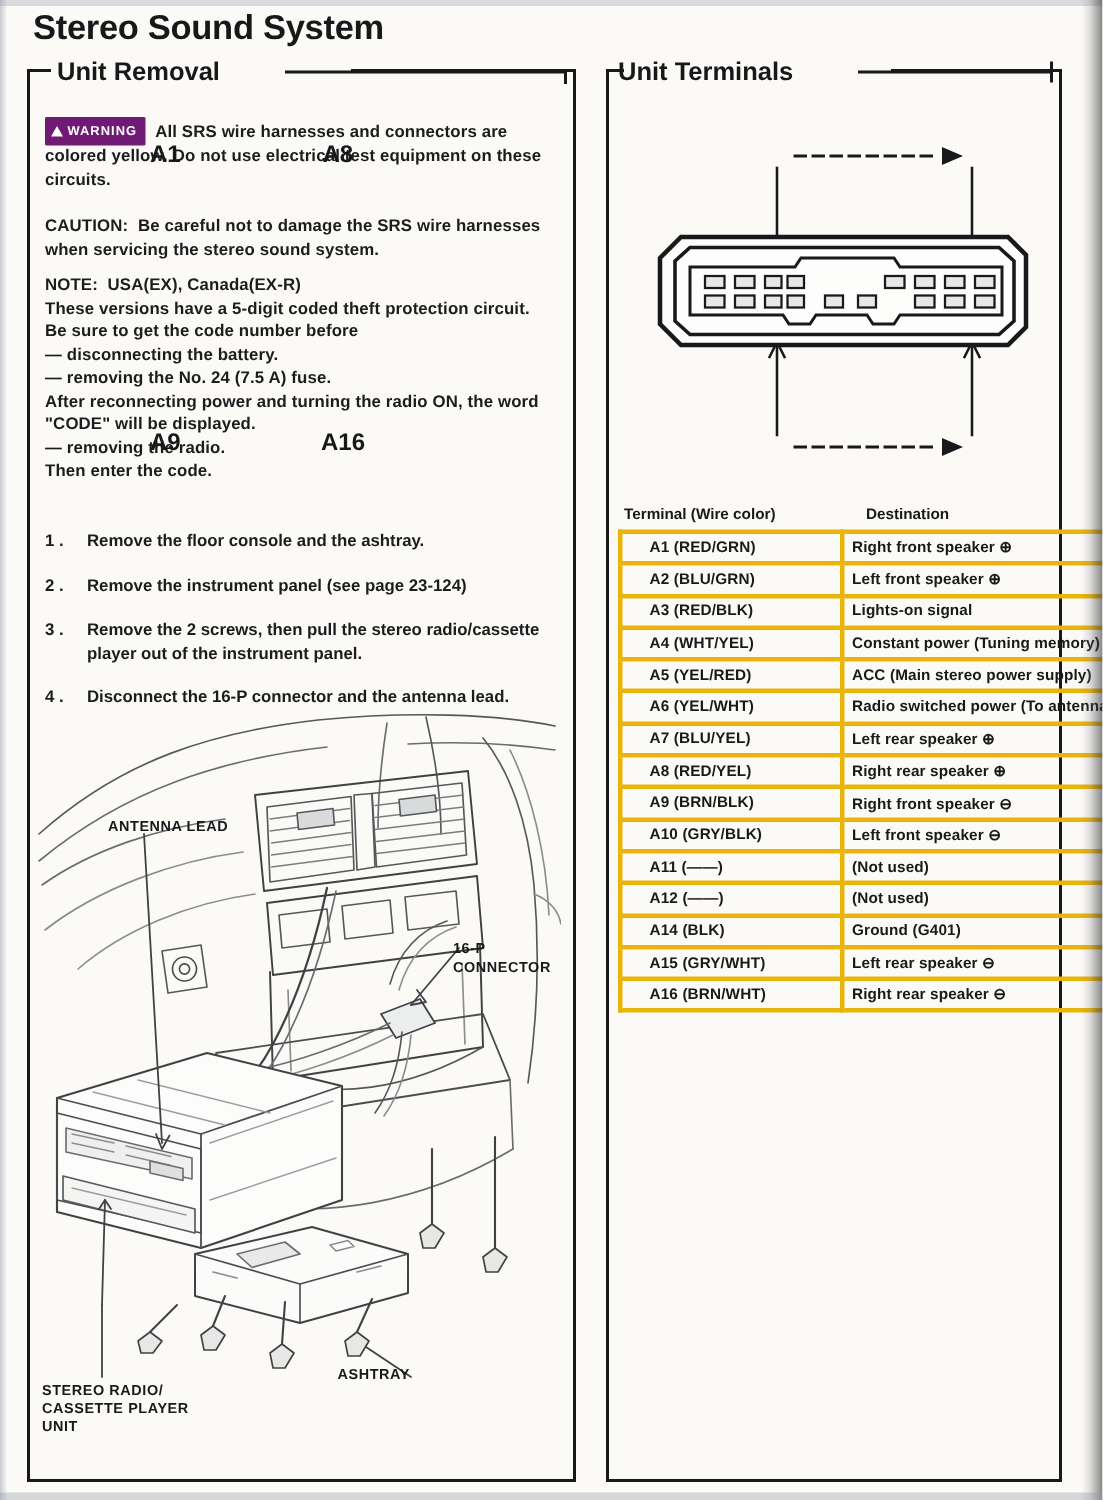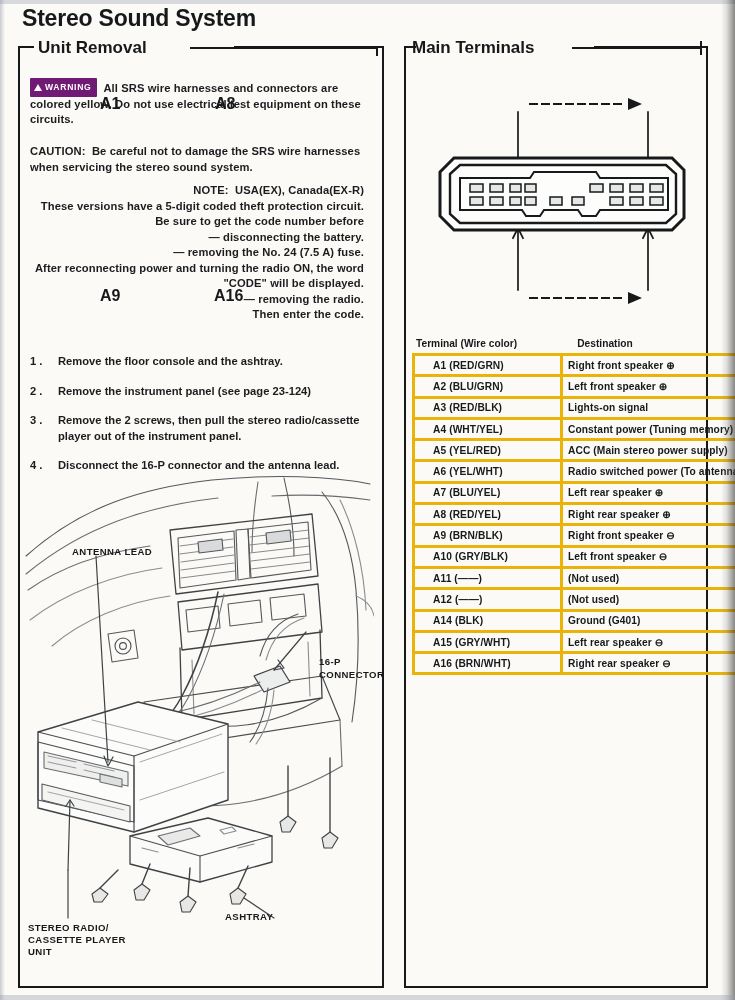--- a/index.html
+++ b/index.html
@@ -62,39 +62,39 @@
     font-size:8.6px;font-weight:bold;letter-spacing:.7px;
     padding:1.5px 6px 1.5px 4px;vertical-align:2px;margin-right:6px;
     border-radius:1px;
   }
   .warn-tri{display:inline-block;width:0;height:0;
     border-left:4px solid transparent;border-right:4px solid transparent;
     border-bottom:7px solid #fff;margin-right:3px;vertical-align:-1px;}
   #warn-text{ text-align:justify; }
 
   #caution-block{left:30px;top:144px;width:332px;}
-  #note-block{left:30px;top:183px;width:334px;font-weight:normal;text-align:right;}
+  #note-block{left:30px;top:183px;width:334px;font-weight:normal;}
   #note-block .nb{font-weight:bold;}
   .note-line{font-weight:bold;}
 
   
   .steps{position:absolute;left:30px;top:354px;width:334px;}
   .step{position:relative;padding-left:28px;margin-bottom:14px;
     font-size:11.2px;line-height:15.5px;font-weight:bold;color:#1a1c1e;}
   .step-num{position:absolute;left:0;top:0;font-weight:bold;}
 
   
   #illustration{position:absolute;left:22px;top:470px;width:352px;height:505px;}
   #illustration svg{display:block;}
   .ill-label{
     position:absolute;font-size:9.6px;font-weight:bold;color:#17191b;
     letter-spacing:.4px;line-height:12px;white-space:pre-line;
   }
   #lbl-antenna{left:72px;top:546px;}
-  #lbl-16p{left:319px;top:626px;line-height:13px;margin-top:29px;}
+  #lbl-16p{left:302px;top:626px;line-height:13px;}
   #lbl-stereo{left:28px;top:922px;}
   #lbl-ashtray{left:225px;top:911px;}
 
   
   #conn-wrap{position:absolute;left:404px;top:60px;width:300px;height:262px;}
   .conn-lbl{position:absolute;font-size:16px;font-weight:bold;color:#16181a;}
   #conn-a1{left:100px;top:95px;}
   #conn-a8{left:215px;top:95px;}
   #conn-a9{left:100px;top:287px;}
   #conn-a16{left:214px;top:287px;}
@@ -315,21 +315,21 @@
   <div class="ill-label" id="lbl-16p">16-P
 CONNECTOR</div>
   <div class="ill-label" id="lbl-stereo">STEREO RADIO/
 CASSETTE PLAYER
 UNIT</div>
   <div class="ill-label" id="lbl-ashtray">ASHTRAY</div>
 
   <div class="panel" id="panel-right">
     <div class="panel-notch" id="notch-right"></div>
   </div>
-  <div class="sect-head" id="head-right">Main Terminals</div>
+  <div class="sect-head" id="head-right">Unit Terminals</div>
   <div class="head-rule" id="rule-right"></div>
   <div class="head-rule-cap" id="cap-right"></div>
 
   <div id="conn-wrap">
     <svg width="300" height="262" viewBox="0 0 300 262" fill="none" stroke="#17191b" stroke-width="1.6" stroke-linecap="square">
 
       <path d="M126 44 L 222 44" stroke-dasharray="7 5" stroke-width="2"></path>
       <path d="M224 38 L 238 44 L 224 50 Z" fill="#17191b" stroke="none"></path>
 
       <path d="M126 238 L 222 238" stroke-dasharray="7 5" stroke-width="2"></path>

